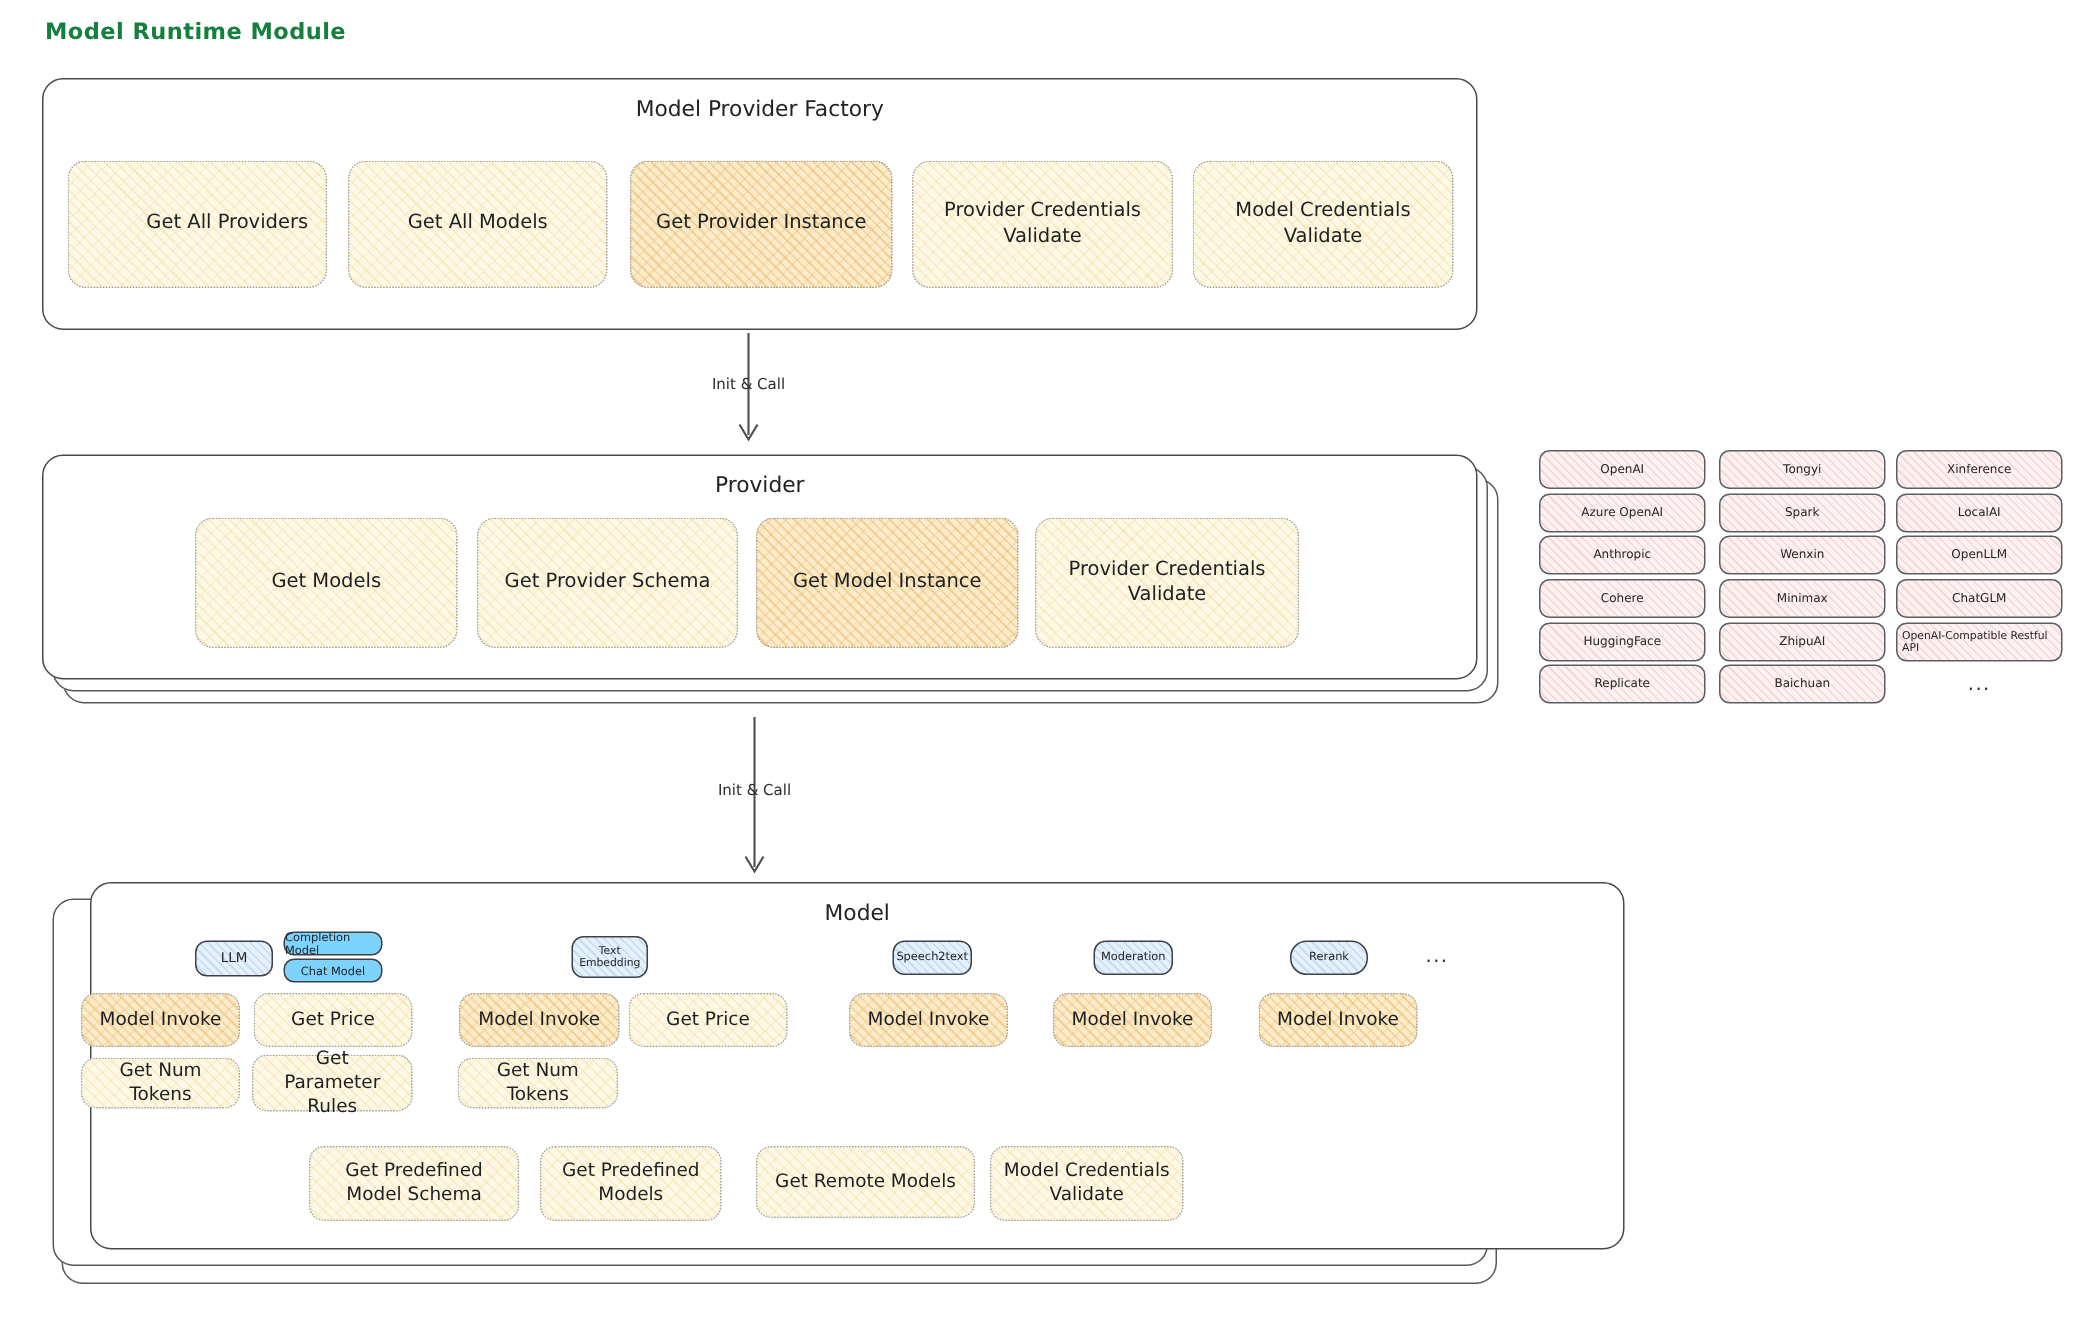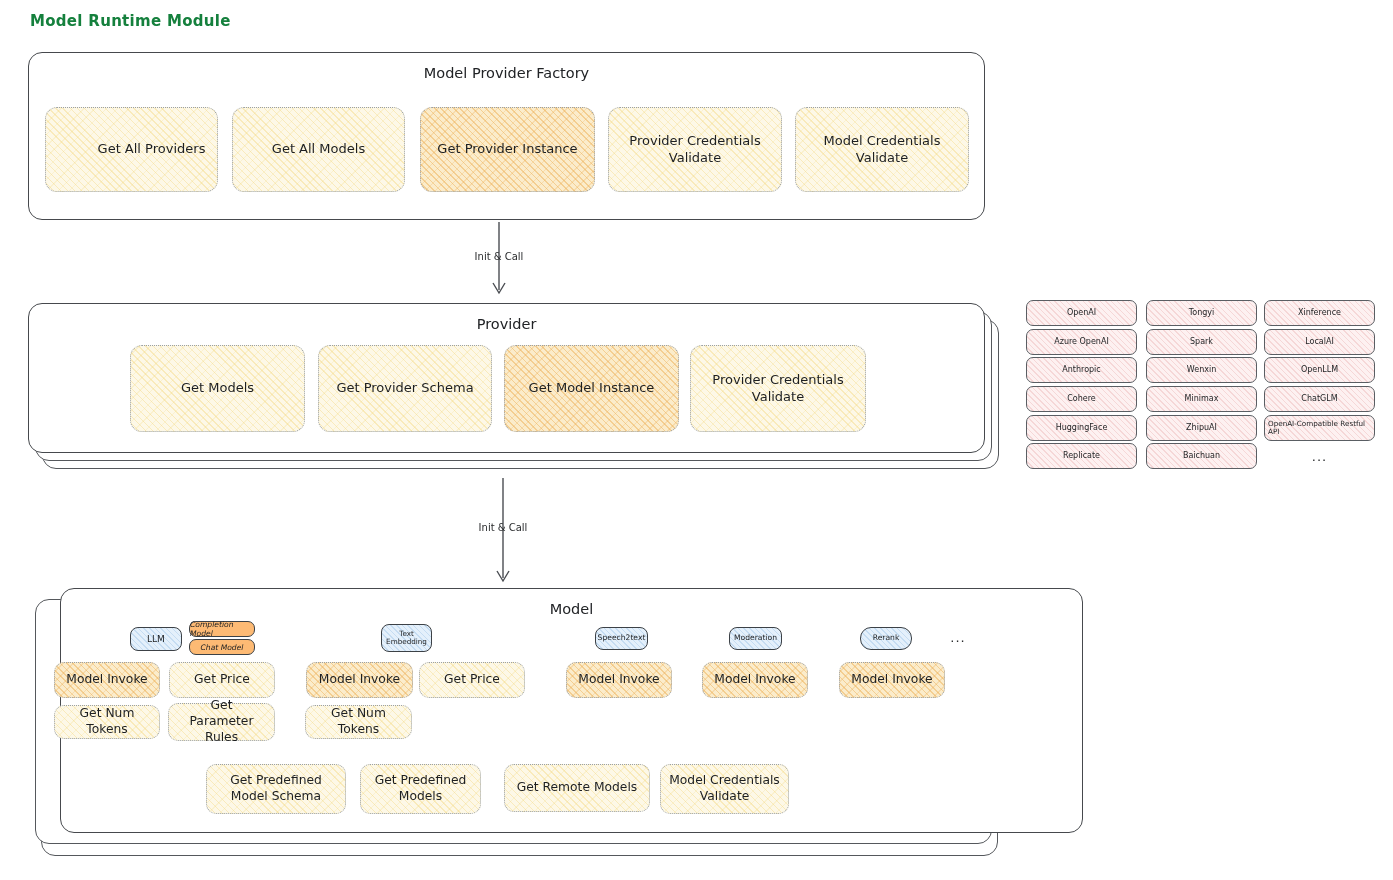--- a/index.html
+++ b/index.html
@@ -45,22 +45,22 @@
   .tab{
     position:absolute;box-sizing:border-box;display:flex;align-items:center;justify-content:center;
     text-align:center;border:1.3px solid #3c4146;border-radius:8px;
     font-size:9px;line-height:1.15;color:#1d1f21;z-index:4;
     background:
       repeating-linear-gradient(45deg, rgba(126,175,221,0.30) 0 1px, rgba(0,0,0,0) 1px 4px),
       #e4f0fb;
   }
   .minitab{
     position:absolute;box-sizing:border-box;display:flex;align-items:center;justify-content:center;
-    border:1.2px solid #3c4146;border-radius:7px;background:#fdba74;
-    font-size:7.6px;color:#1d1f21;z-index:4;font-style:italic;
+    border:1.2px solid #3c4146;border-radius:7px;background:#7dd3fc;
+    font-size:7.6px;color:#1d1f21;z-index:4;
   }
   
   .vendor{
     position:absolute;box-sizing:border-box;display:flex;align-items:center;justify-content:center;
     text-align:left;border:1.3px solid #5a5e63;border-radius:7px;
     font-size:8px;color:#232527;z-index:4;padding:1px 3px;line-height:1.1;
     background:
       repeating-linear-gradient(45deg, rgba(226,148,148,0.28) 0 1px, rgba(0,0,0,0) 1px 4px),
       #fdf1f1;
   }

